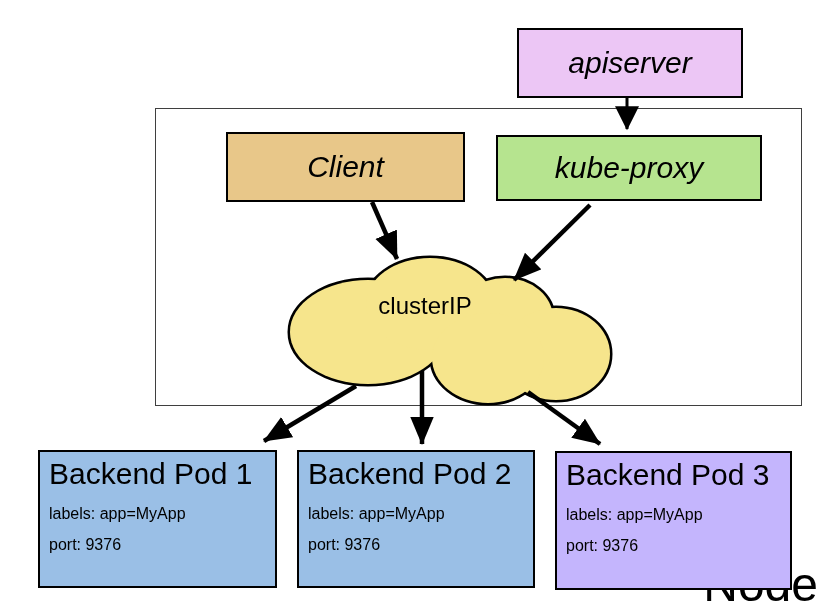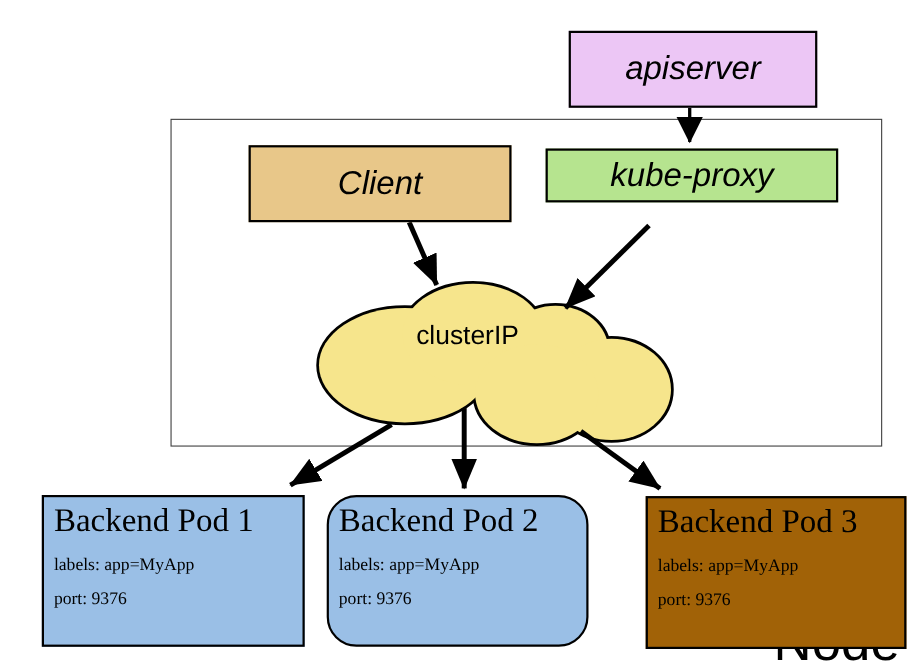--- a/index.html
+++ b/index.html
@@ -34,42 +34,41 @@
     border: 2.5px solid #000;
     box-sizing: border-box;
     display: flex;
     align-items: center;
     justify-content: center;
     font-size: 30px;
     font-style: italic;
   }
   .box-apiserver  { left: 517px; top: 28px;  width: 226px; height: 70px; }
   .box-client     { left: 209px; top: 132px; width: 239px; height: 70px; }
-  .box-kube-proxy { left: 496px; top: 135px; width: 266px; height: 49px; }
+  .box-kube-proxy { left: 496px; top: 135px; width: 266px; height: 66px; }
 
   
   .svg-layer { left: 0; top: 0; width: 840px; height: 611px; pointer-events: none; }
 
   .cloud-text {
     left: 305px; top: 284px;
     width: 240px;
     text-align: center;
     font-size: 24px;
     line-height: 44px;
   }
 
   
   .pod {
     border: 2.5px solid #000;
     box-sizing: border-box;
     padding: 3px 9px;
-    font-family: Liberation Serif, serif;
   }
   .pod-1 { left: 38px;  top: 450px; width: 239px; height: 138px; }
-  .pod-2 { left: 297px; top: 450px; width: 238px; height: 138px; border-radius: 27px; }
+  .pod-2 { left: 297px; top: 450px; width: 238px; height: 138px; }
   .pod-3 { left: 555px; top: 451px; width: 237px; height: 139px; }
   .pod-title { font-size: 30px; line-height: 38px; margin-bottom: 5px; white-space: nowrap; }
   .pod-line  { font-size: 16px; line-height: 31px; white-space: nowrap; }
 </style>
 </head>
 <body>
 
 <div id="stage">
 
   <div class="abs node-rect"></div>
@@ -132,19 +131,19 @@
     <div class="pod-line">labels: app=MyApp</div>
     <div class="pod-line">port: 9376</div>
   </div>
 
   <div class="abs pod pod-2" style="background-color: rgb(154, 191, 230);">
     <div class="pod-title">Backend Pod 2</div>
     <div class="pod-line">labels: app=MyApp</div>
     <div class="pod-line">port: 9376</div>
   </div>
 
-  <div class="abs pod pod-3" style="background-color: #a16207; margin-left: 32px;">
+  <div class="abs pod pod-3" style="background-color: #c4b5fd;">
     <div class="pod-title">Backend Pod 3</div>
     <div class="pod-line">labels: app=MyApp</div>
     <div class="pod-line">port: 9376</div>
   </div>
 
 </div>
 
 </body></html>

